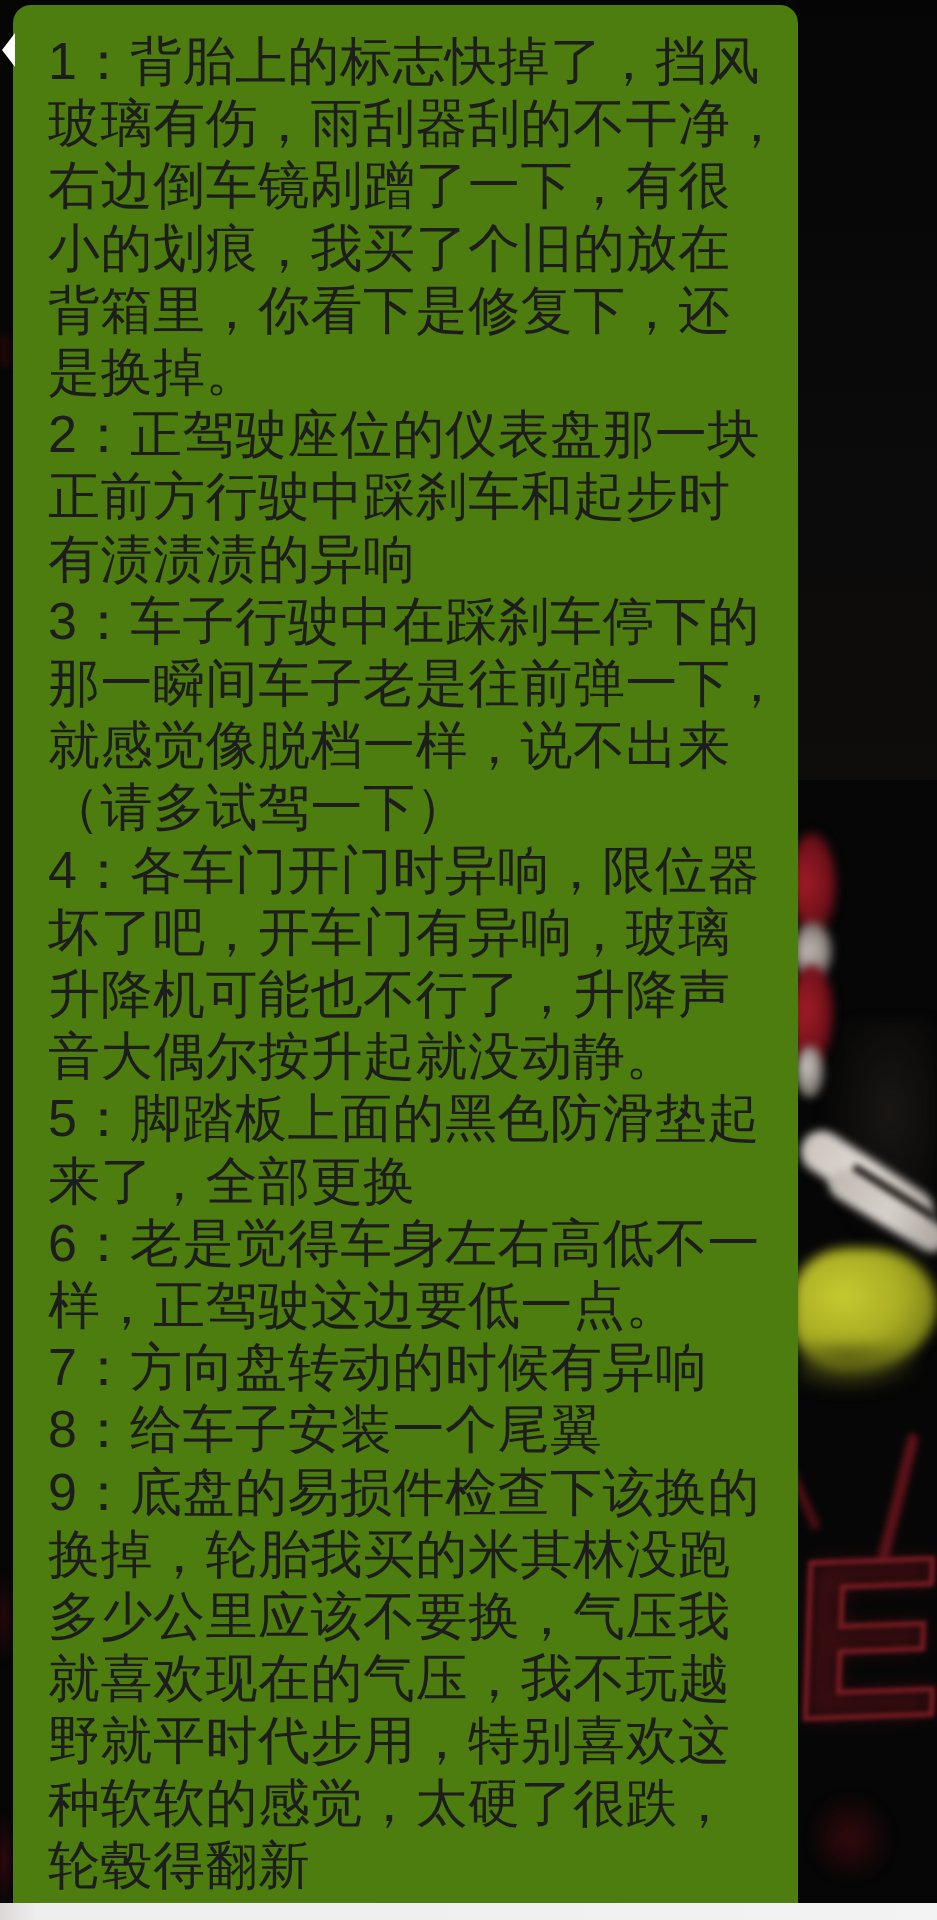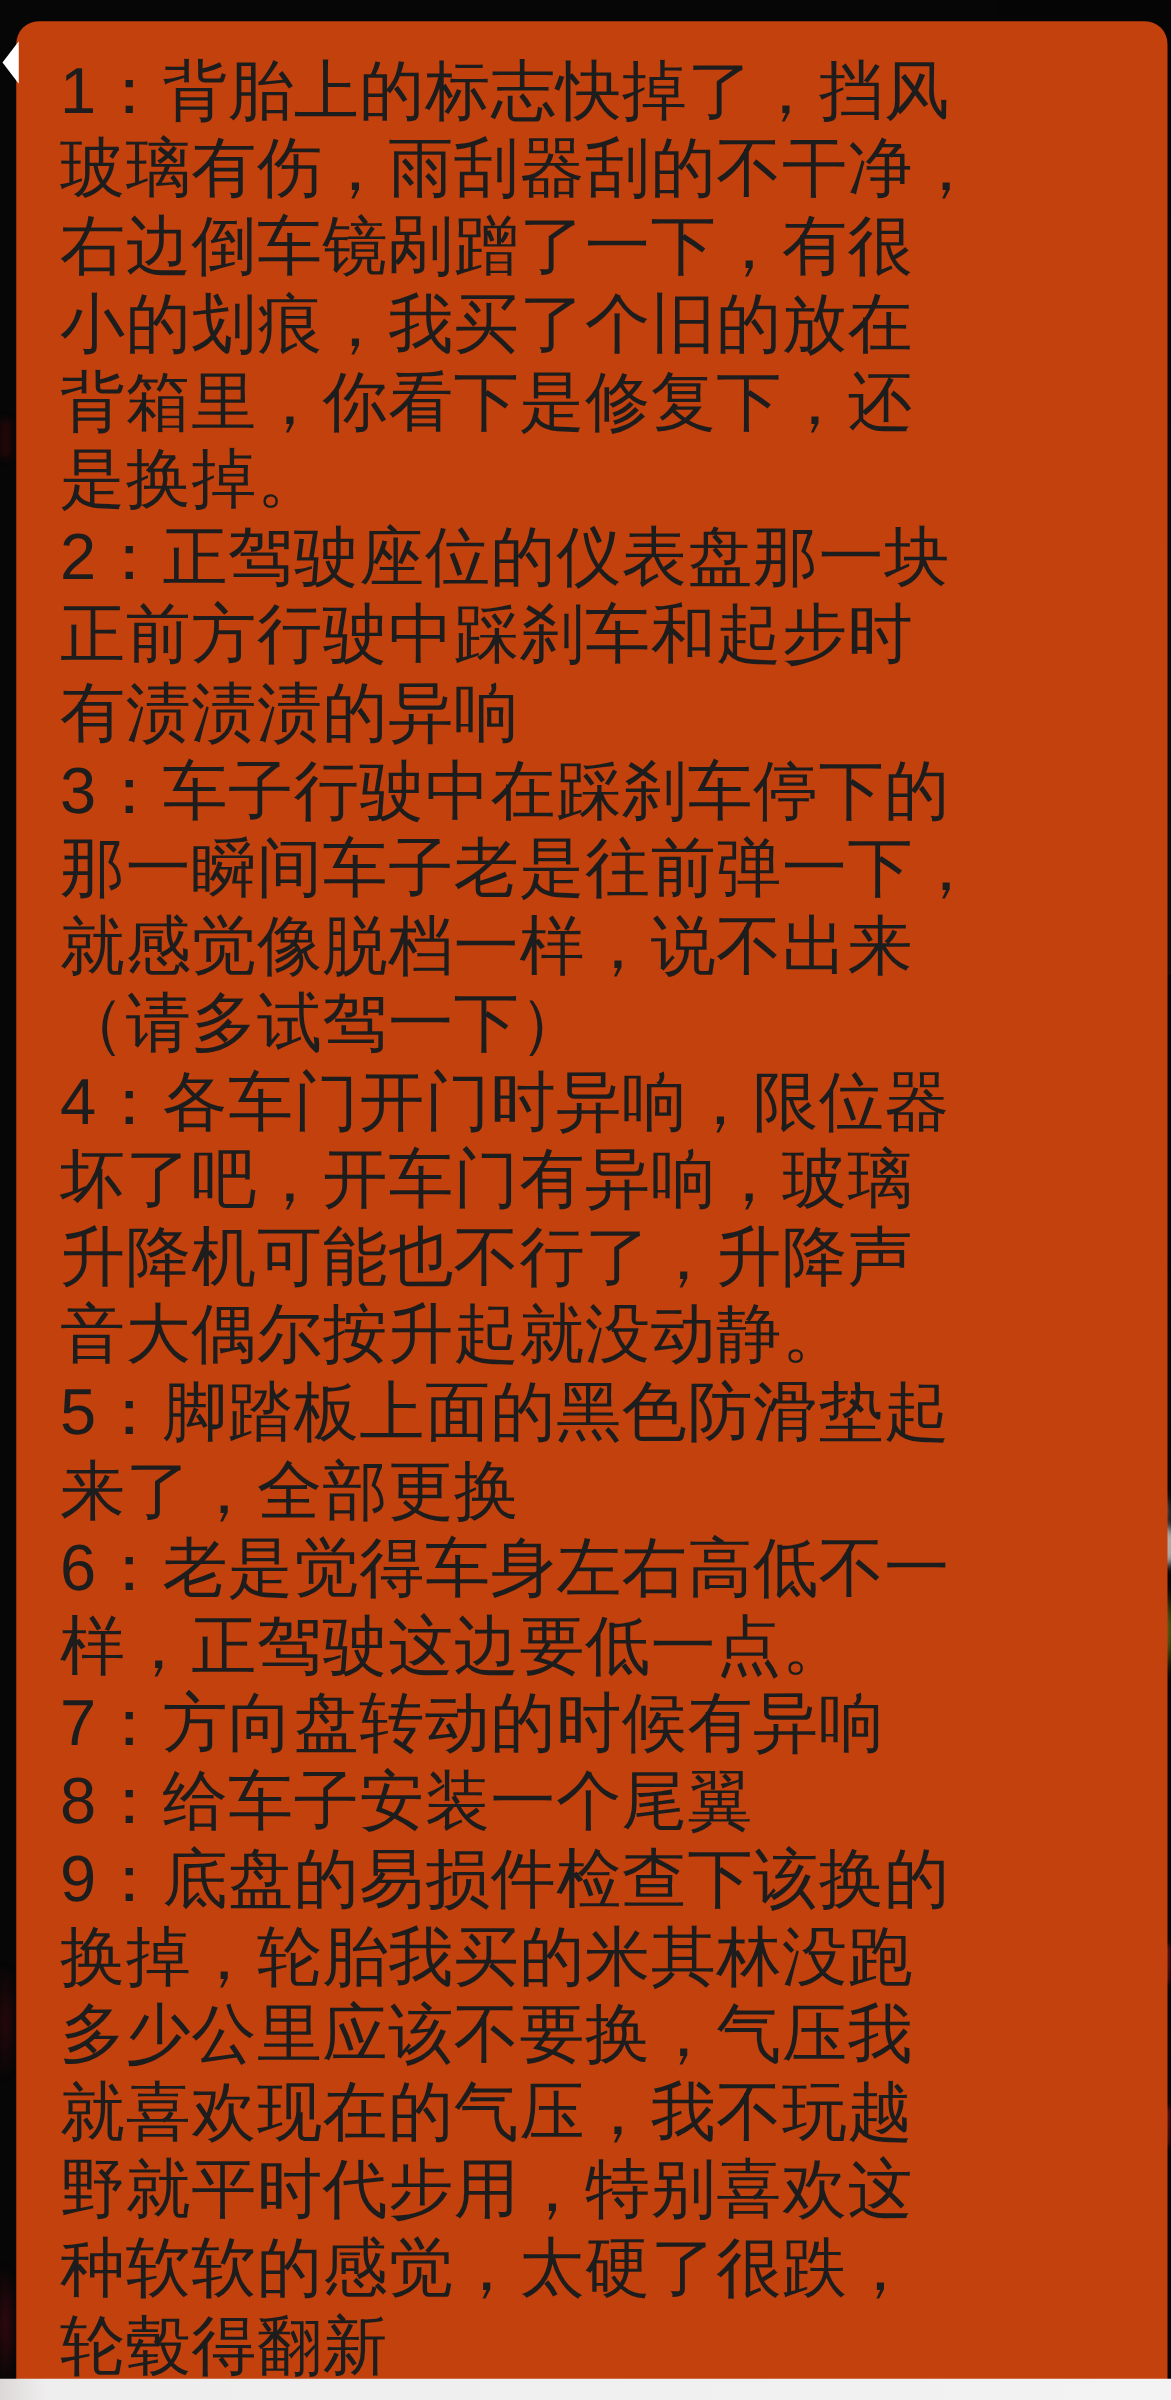--- a/index.html
+++ b/index.html
@@ -122,23 +122,23 @@
     background: radial-gradient(ellipse at 20% 50%, #390a10 0%, rgba(8,2,3,0) 80%);
     filter: blur(3px);
   }
   .left-red-hint-3 {
     position: absolute; left: 0; top: 336px; width: 9px; height: 30px;
     background: #230709;
     filter: blur(3px);
   }
   
   .bubble {
-    position: absolute; left: 13px; top: 17px;
-    width: 921px; height: 1898px;
-    background: #c2410c;
+    position: absolute; left: 13px; top: 5px;
+    width: 785px; height: 1898px;
+    background: #4d7c0f;
     border-radius: 18px 18px 0 0;
     z-index: 2;
     overflow: hidden;
   }
   .bubble-tail {
     position: absolute; left: 2px; top: 33px;
     width: 0; height: 0;
     border-top: 17px solid transparent;
     border-bottom: 17px solid transparent;
     border-right: 13px solid #ffffff;

